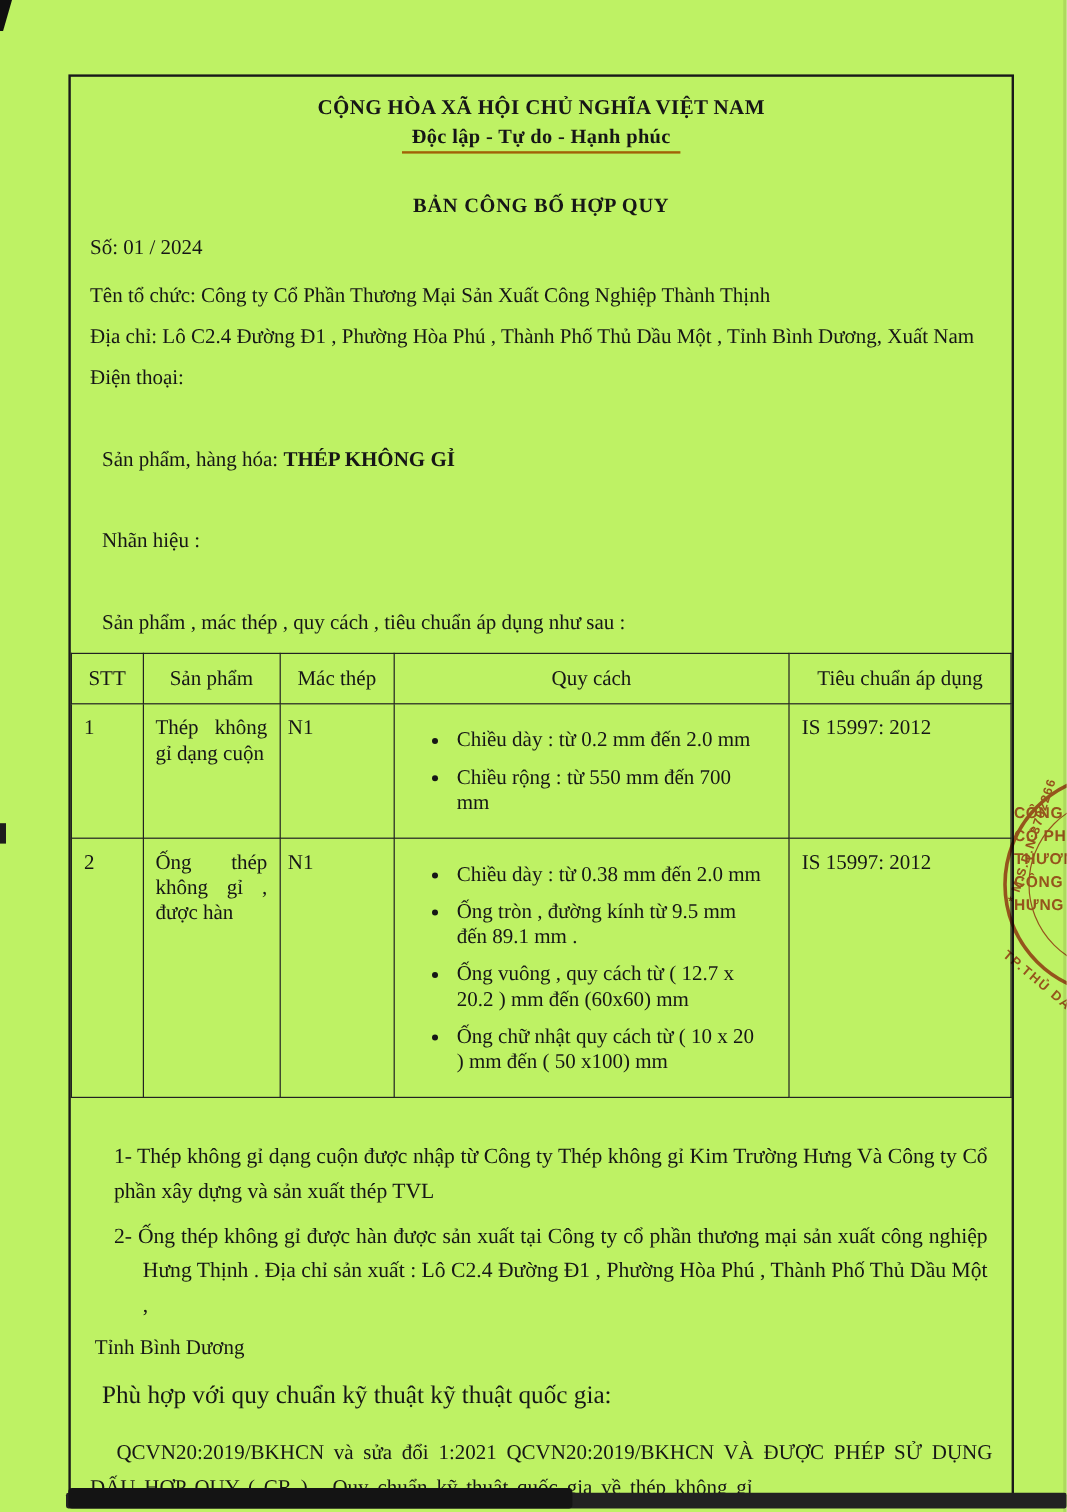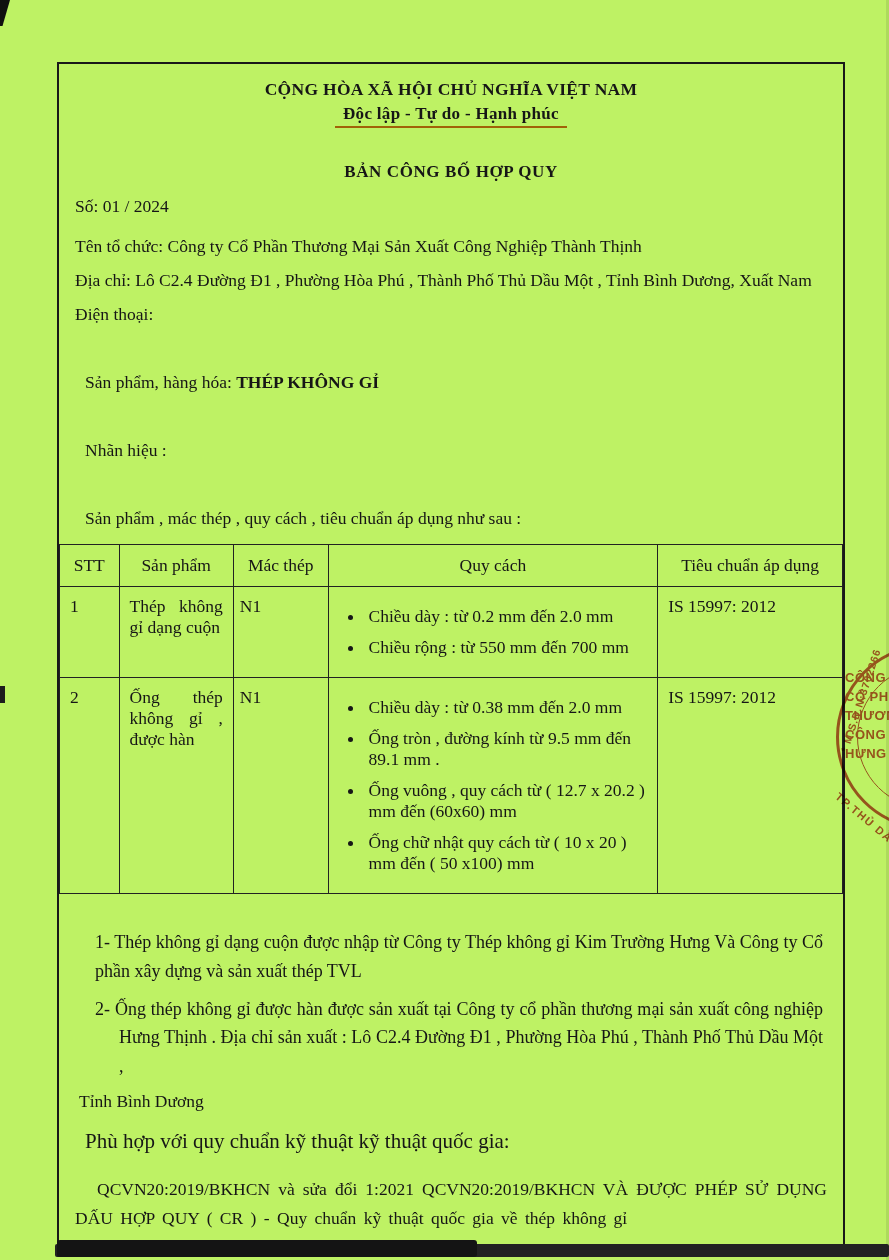--- a/index.html
+++ b/index.html
@@ -66,21 +66,21 @@
     font-weight: normal;
   }
   .spec thead th { padding-top: 10px; padding-bottom: 10px; text-align: center; }
   .c-stt  { width: 7.6%;  text-align: center; }
   .c-sp   { width: 14.6%; }
   .c-mac  { width: 12.1%; }
   .c-qc   { width: 42.1%; }
   .c-tc   { width: 23.6%; }
   td.cell-sp { text-align: justify; }
   td.cell-mac { text-align: left; padding-left: 6px; }
-  .spec ul { margin: 2px 0; padding-left: 26px; }
+  .spec ul { margin: 2px 12px; padding-left: 26px; }
   .spec li { margin: 10px 0; padding-left: 4px; }
   
   .notes { margin-top: 34px; padding: 0 4px 0 20px; font-size: 18px; line-height: 1.6; }
   .note { margin: 9px 0; text-align: justify; }
   .note.hanging { padding-left: 24px; text-indent: -24px; }
   .province { font-size: 17.5px; margin-top: 10px; padding-left: 4px; }
   .conformity { font-size: 21px; margin-top: 12px; padding-left: 10px; }
   .standard {
     font-size: 17.5px; line-height: 1.65; margin-top: 10px;
     text-align: justify; text-indent: 22px; word-spacing: 3px;

